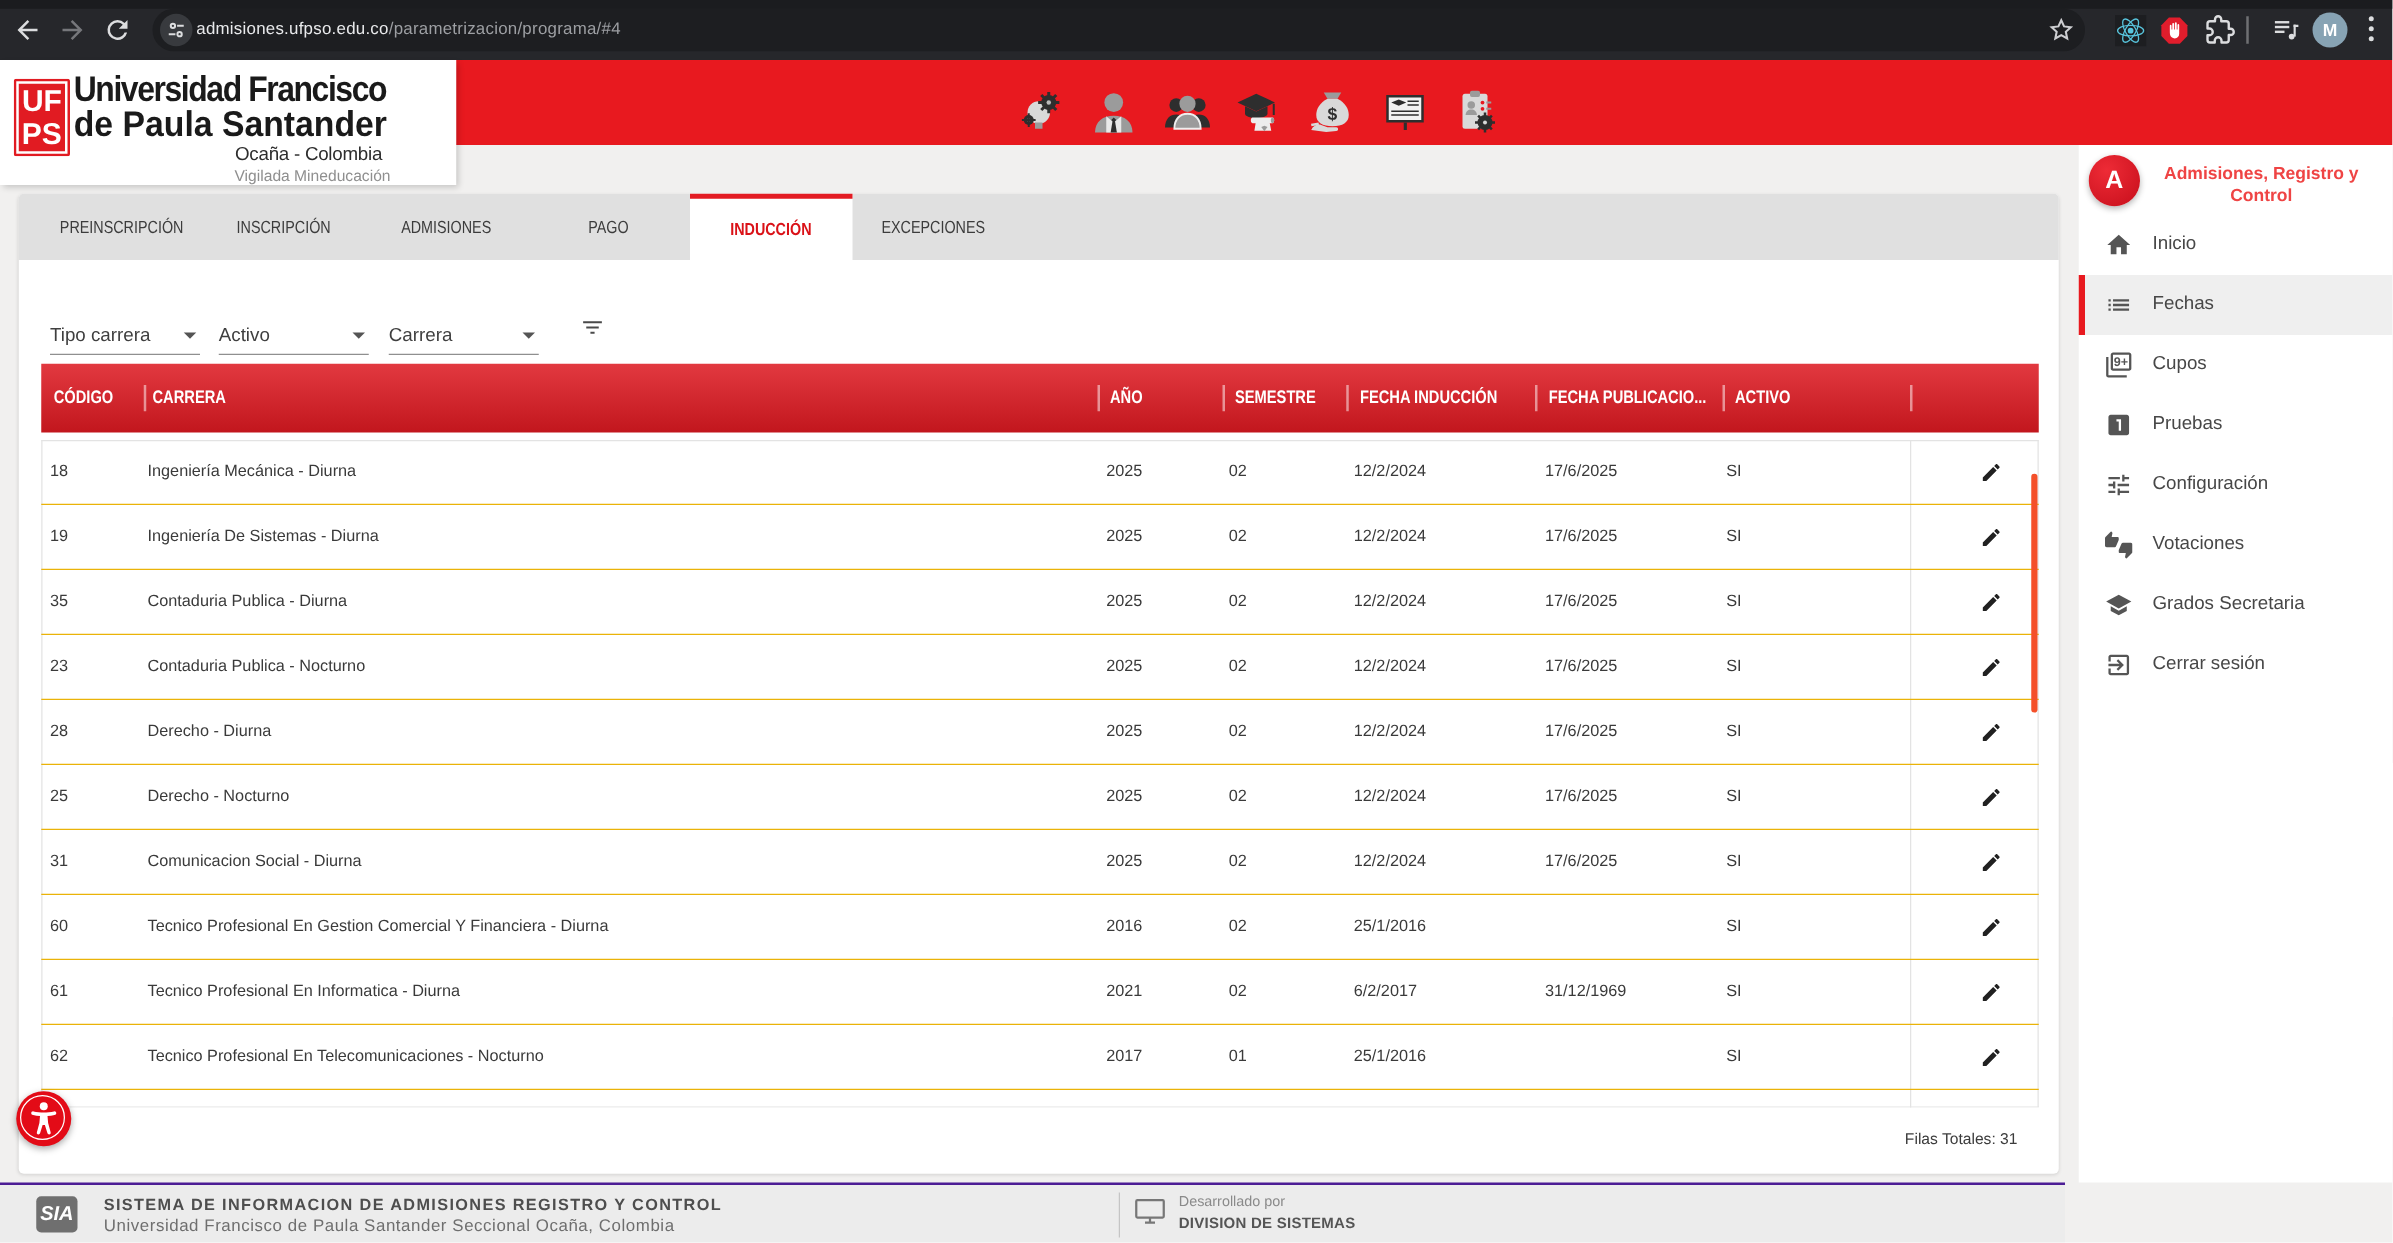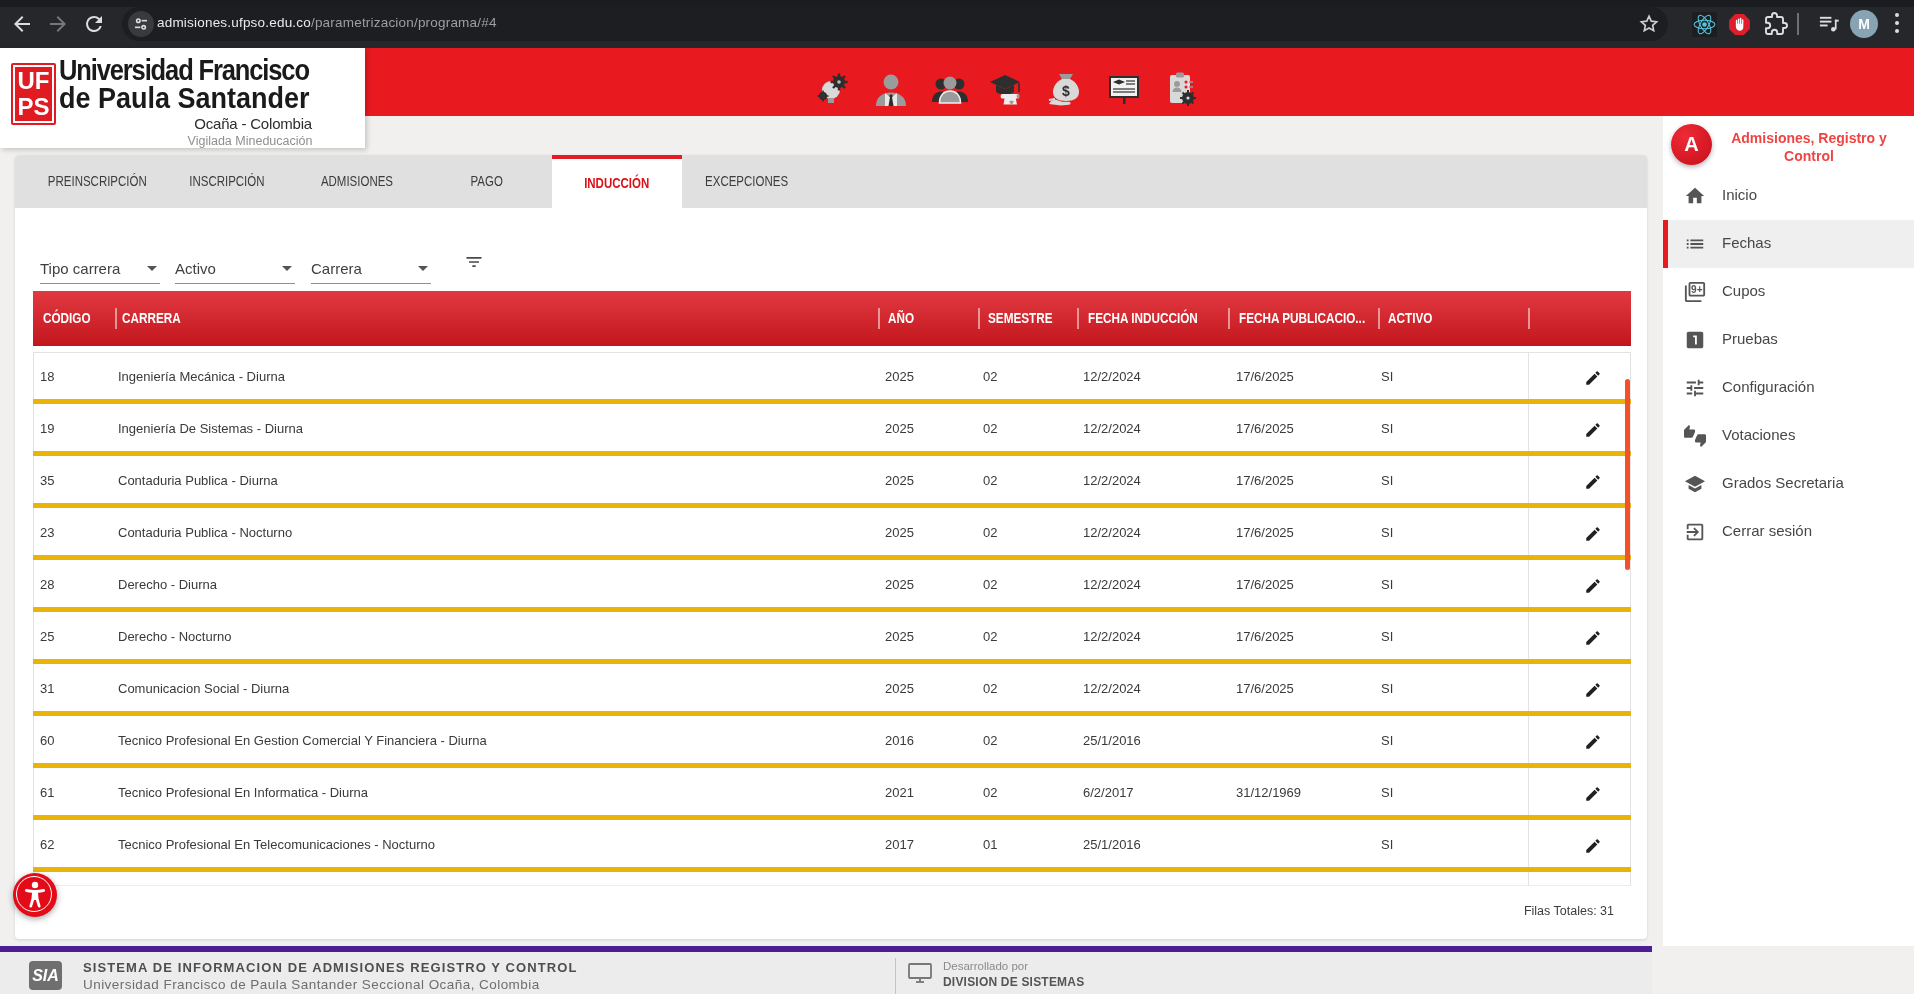--- a/index.html
+++ b/index.html
@@ -28,33 +28,33 @@
   .tab.active { background:#fff; height:57px; border-top:4px solid #e31c23; line-height:49px; color:#da1218; font-weight:bold; }
 
   .filt { position:absolute; width:120px; border-bottom:1px solid #8f8f8f; height:30px; font-size:15px; color:#3f3f3f; padding-top:6px; }
   .filt .arr { position:absolute; right:3px; top:12px; width:0; height:0; border-left:5px solid transparent; border-right:5px solid transparent; border-top:5px solid #555; }
 
   #thead { position:absolute; left:18px; top:136px; width:1598px; height:55px; background:linear-gradient(#e23940,#c2161d); }
   .th { position:absolute; top:0; height:55px; line-height:55px; color:#fff; font-weight:bold; font-size:14.5px; transform:scale(.81,1); transform-origin:left center; }
   .thdiv { position:absolute; top:17px; width:2px; height:21px; background:rgba(255,255,255,.5); }
 
   #tbody { position:absolute; left:18px; top:197px; width:1598px; }
-  .row { position:absolute; left:0; width:1598px; height:52px; border-bottom:5px solid #eab308; font-size:13px; color:#3a3a3a; }
+  .row { position:absolute; left:0; width:1598px; height:52px; border-bottom:1px solid #eab308; font-size:13px; color:#3a3a3a; }
   .row div { position:absolute; top:17px; }
   .c0 { left:7px; } .c1 { left:85px; } .c2 { left:852px; } .c3 { left:950px; } .c4 { left:1050px; } .c5 { left:1203px; } .c6 { left:1348px; }
   .pencil { position:absolute; left:1551px; top:17px; width:18px; height:18px; }
 
   
   #sidebar { position:absolute; left:1663px; top:116px; width:251px; height:830px; background:#fff; }
   .mitem { position:absolute; left:0; width:251px; height:48px; }
   .mitem .ic { position:absolute; left:21px; top:13px; width:22px; height:22px; }
   .mitem .lbl { position:absolute; left:59px; top:14px; font-size:15px; color:#474747; }
 
   
-  #footer { position:absolute; left:0; top:946px; width:1652px; height:48px; background:#ececec; border-top:6px solid #4c1d95; }
+  #footer { position:absolute; left:0; top:946px; width:1652px; height:48px; background:#ececec; border-top:2px solid #4c1d95; }
 
   
   #a11y { position:absolute; left:13px; top:873px; width:44px; height:44px; border-radius:22px; background:#e30b17; box-shadow:0 2px 6px rgba(0,0,0,.35); }
   #a11y .ring { position:absolute; left:3px; top:3px; width:36px; height:36px; border:1.5px solid #fff; border-radius:18px; }
 </style>
 </head>
 <body>
 
 <div id="chrome">
   <div class="topstrip"></div>
@@ -118,21 +118,21 @@
 
 <div id="logobox">
   <svg class="abs" style="left:11px;top:15px" width="45" height="62" viewBox="0 0 45 62">
     <rect width="45" height="62" rx="2" fill="#e11b22"></rect>
     <rect x="3" y="3" width="39" height="56" fill="none" stroke="#fff" stroke-width="2"></rect>
     <text x="22.5" y="26" font-size="24" font-weight="bold" fill="#fff" text-anchor="middle" font-family="Liberation Sans">UF</text>
     <text x="22.5" y="52" font-size="24" font-weight="bold" fill="#fff" text-anchor="middle" font-family="Liberation Sans">PS</text>
   </svg>
   <div class="abs" style="left:59px;top:7px;font-size:27px;font-weight:bold;color:#1a1a1a;letter-spacing:-1.2px;transform:scale(.945,1.06);transform-origin:left top;">Universidad Francisco</div>
   <div class="abs" style="left:59px;top:35px;font-size:27px;font-weight:bold;color:#1a1a1a;transform:scale(1,1.06);transform-origin:left top;">de Paula Santander</div>
-  <div class="abs" style="left:188px;top:67px;width:124px;text-align:right;font-size:15px;color:#2d2d2d;letter-spacing:-.2px;">Ocaña - Colombia</div>
+  <div class="abs" style="left:188px;top:67px;width:124px;text-align:left;font-size:15px;color:#2d2d2d;letter-spacing:-.2px;">Ocaña - Colombia</div>
   <div class="abs" style="left:172px;top:86px;width:156px;text-align:center;font-size:12.5px;color:#8f8f8f;">Vigilada Mineducación</div>
 </div>
 
 <div id="hicons">
     <svg class="abs" style="left:813px;top:70px" width="40" height="40" viewBox="0 0 40 40">
  <circle cx="18" cy="20" r="9" fill="#d9d9d9"></circle>
  <rect x="15" y="28" width="6" height="5" fill="#9b9b9b"></rect>
  <circle cx="26" cy="12" r="6" fill="#2e2e2e"></circle>
       <circle cx="26" cy="12" r="2" fill="#e8191f"></circle>
  <g stroke="#2e2e2e" stroke-width="2.4">

